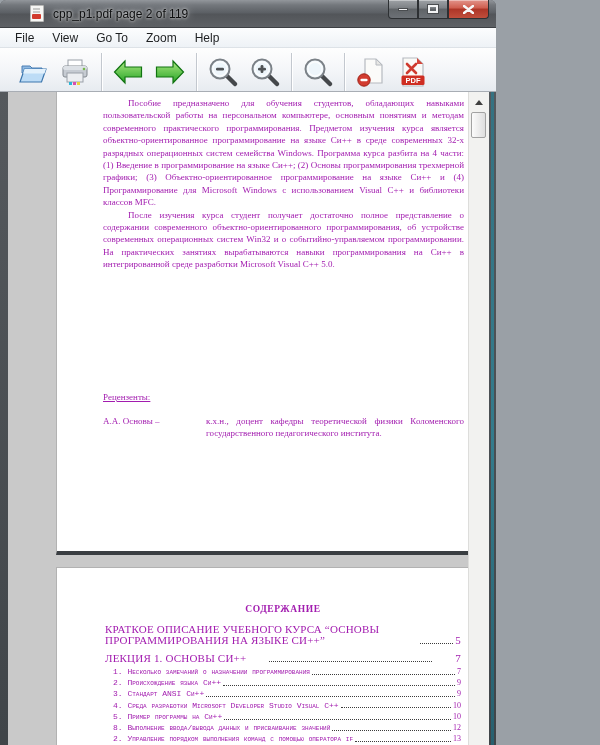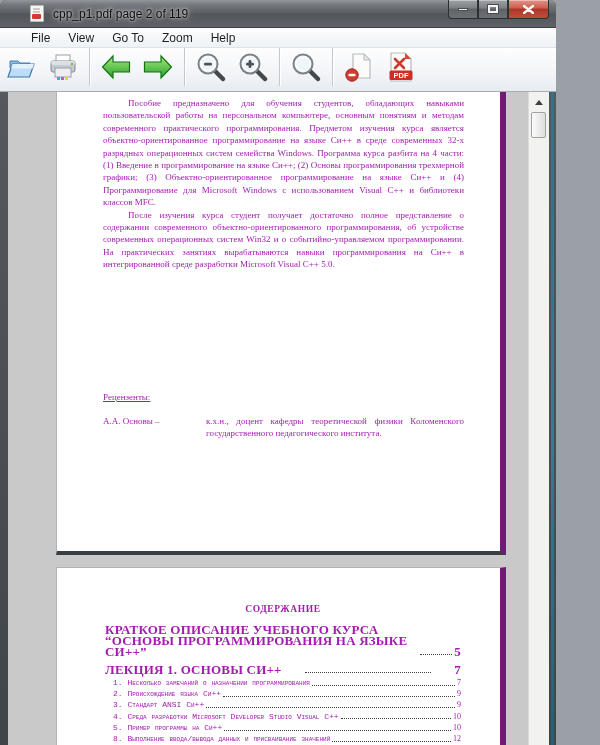--- a/index.html
+++ b/index.html
@@ -1,18 +1,18 @@
 <!DOCTYPE html>
 <html><head>
 <meta charset="utf-8">
 <style>
   html,body{margin:0;padding:0;background:#9aa0a6;}
   *{box-sizing:border-box;}
   .window{
-    position:relative;width:556px;height:745px;
+    position:relative;width:496px;height:745px;
     font-family:"Liberation Sans",sans-serif;
     border-radius:6px 6px 0 0;overflow:hidden;
     background:linear-gradient(180deg,#5a5e63,#45494d);
   }
   
   .titlebar{
     position:relative;height:28px;
     background:linear-gradient(180deg,#93979c 0%,#74787d 18%,#5b5f64 48%,#525559 52%,#5e6165 100%);
     display:flex;align-items:center;
     border-bottom:1px solid #3c3f43;
@@ -29,25 +29,25 @@
     background:linear-gradient(180deg,#9ea2a6 0%,#7c8084 45%,#5f6367 50%,#6d7176 100%);
     box-shadow:inset 0 1px 0 rgba(255,255,255,.4);padding:0;cursor:default;}
   .win-btn.first{border-radius:0 0 0 4px;}
   .win-btn.close{width:41px;border-radius:0 0 4px 0;
     background:linear-gradient(180deg,#e2938a 0%,#cf5d4e 45%,#ad3527 50%,#c04e3c 100%);}
   .glyph-min{width:10px;height:3px;background:#f2f3f4;border:1px solid #4a4d50;}
   .glyph-max{width:10px;height:8px;border:2px solid #f2f3f4;outline:1px solid #4a4d50;background:transparent;}
   .glyph-close{display:block;}
   
   .menubar{height:20px;background:linear-gradient(180deg,#fcfdfe,#eef2f6);
-    display:flex;align-items:center;padding-left:22px;border-bottom:1px solid #dde2e7;}
+    display:flex;align-items:center;padding-left:6px;border-bottom:1px solid #dde2e7;}
   .menu-item{font-size:12px;color:#1d1f21;padding:1px 9px;cursor:default;}
   
   .toolbar{height:44px;background:linear-gradient(180deg,#fefefe 0%,#f3f5f8 55%,#e7ebf0 100%);
-    border-bottom:1px solid #a8adb4;display:flex;align-items:flex-start;padding-left:0;}
+    border-bottom:1px solid #a8adb4;display:flex;align-items:flex-end;padding-left:12px;}
   .tbtn{width:40px;height:38px;border:none;background:transparent;padding:2px;margin:0 1px;cursor:default;}
   .tbtn svg{width:32px;height:32px;display:block;margin:auto;}
   .tsep{width:1px;height:38px;background:#c3c8cf;box-shadow:1px 0 0 #ffffff;margin:0 5px;flex:none;}
   
   .frame-body{position:relative;height:709px;padding:0 7px 8px 8px;
     background:linear-gradient(180deg,#55595d,#3e4347);}
   .frame-body::before{content:'';position:absolute;top:0;bottom:4px;right:2px;width:3px;
     background:linear-gradient(180deg,#2a7a8d,#2c8ba0,#1d6375);opacity:.75;}
   .frame-body::after{content:'';position:absolute;left:3px;right:3px;bottom:2px;height:3px;
     background:linear-gradient(90deg,#1d6375,#2f93a9 50%,#1d6375);opacity:.85;}
@@ -62,21 +62,21 @@
   .page2{top:475px;height:400px;border-top:1px solid #b2b2b2;padding:36px 39px 0 48px;}
   .para{font-size:9px;line-height:12.4px;text-align:justify;text-indent:25px;margin:0;}
   .reviewers-heading{font-size:9px;text-decoration:underline;margin-top:121px;}
   .reviewers{margin-top:13px;}
   .rev-row{display:flex;font-size:9px;line-height:12.4px;}
   .rev-name{width:103px;flex:none;}
   .rev-desc{flex:1;text-align:justify;}
   
   .toc-title{font-size:9.5px;font-weight:bold;text-align:center;letter-spacing:.6px;margin:0 0 10px 0;}
   .toc-row{display:flex;align-items:flex-end;font-size:8px;line-height:9.7px;margin-bottom:1.5px;}
-  .toc-row.bold{font-weight:bold;font-size:13px;line-height:11px;margin:4px 0 3px 0;letter-spacing:.2px;}
+  .toc-row.bold{font-weight:normal;font-size:11px;line-height:11px;margin:4px 0 3px 0;letter-spacing:.2px;}
   .toc-row.lecture{margin-top:7px;gap:21px;}
   .toc-row.small{padding-left:8px;}
   .toc-row.small .toc-label{font-variant:small-caps;font-family:Liberation Mono, monospace;}
   .toc-label{max-width:88%;}
   .toc-dots{flex:1;border-bottom:1.5px dotted #3c3c3c;margin:0 2px 2px 2px;min-width:8px;}
   .toc-page{flex:none;}
   
   .scrollbar{width:21px;background:#f2f2f0;border-left:1px solid #dddddb;position:relative;flex:none;}
   .sb-arrow{position:absolute;left:0;right:0;height:14px;display:flex;align-items:center;justify-content:center;}
   .sb-up{top:3px;}

